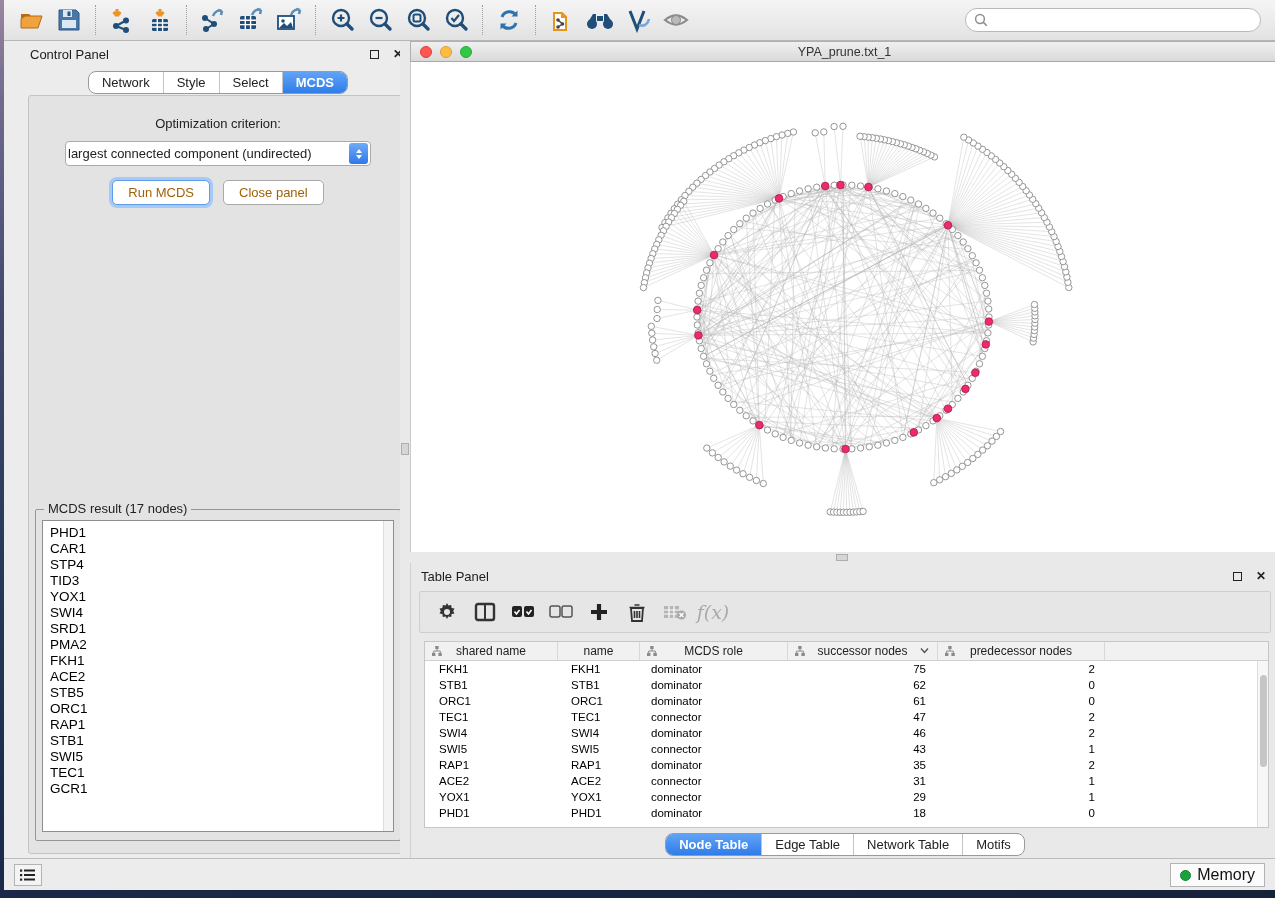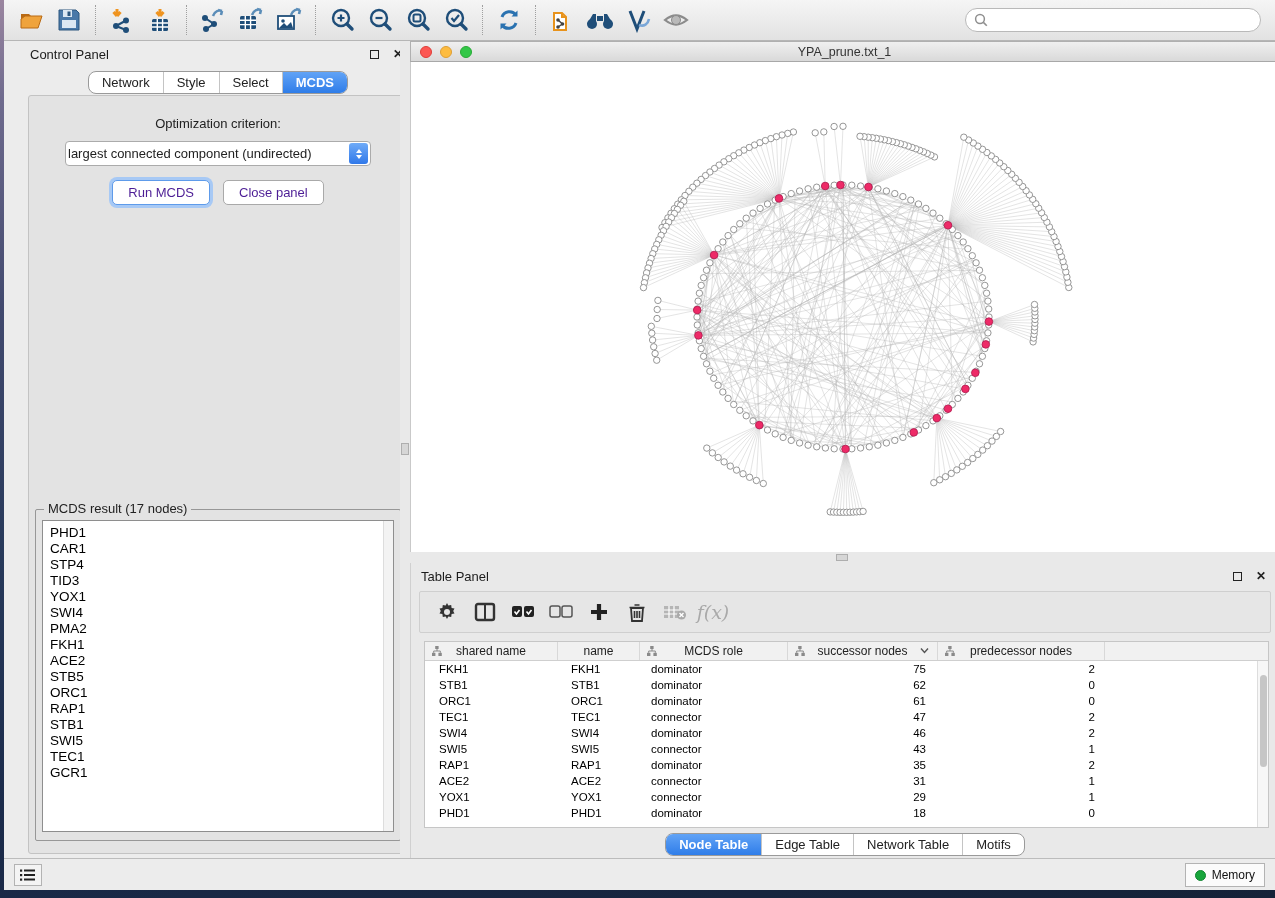--- a/index.html
+++ b/index.html
@@ -39,21 +39,21 @@
     background:#e3e3e3; border:1px solid #c3c3c3; border-radius:3px; }
   .opt-label { text-align:center; margin-top:20px; font-size:13px; }
   .dropdown { margin:10px 36px 0 36px; height:25px; background:#fff; border:1px solid #ababab; border-radius:4px;
     display:flex; align-items:center; position:relative; }
   .dropdown .dd-text { flex:1; padding:0 2px; font-size:13px; white-space:nowrap; }
   .dd-step { width:19px; height:21px; margin-right:2px; border-radius:3px;
     background:linear-gradient(#6fabf8,#3078e9); display:flex; flex-direction:column; align-items:center; justify-content:center; gap:2px; }
   .tri-up { width:0; height:0; border-left:3.5px solid transparent; border-right:3.5px solid transparent; border-bottom:4px solid #fff; }
   .tri-dn { width:0; height:0; border-left:3.5px solid transparent; border-right:3.5px solid transparent; border-top:4px solid #fff; }
   .btnrow { display:flex; justify-content:center; gap:13px; margin-top:14px; }
-  .btn { background:#fff; border:1px solid #a9a9a9; border-radius:5px; padding:4px 15px; font-size:13px; color:#4c1d95; }
+  .btn { background:#fff; border:1px solid #a9a9a9; border-radius:5px; padding:4px 15px; font-size:13px; color:#a16207; }
   .btn.focus { border-color:#5e9bea; box-shadow:0 0 0 3px #a7c9f5; }
 
   .mcds-box { position:absolute; left:6px; right:6px; top:413px; bottom:12px;
     border:1px solid #979797; border-radius:2px; }
   .mcds-box .legend { position:absolute; top:-9px; left:8px; background:#e3e3e3; padding:0 4px; font-size:13px; }
   .mcds-list { position:absolute; left:6px; right:6px; top:10px; bottom:8px; background:#fff; border:1px solid #8e8e8e; overflow:hidden; }
   .mcds-list ul { list-style:none; padding:4px 0 0 7px; }
   .mcds-list li { font-size:13.5px; line-height:16px; color:#000; }
   .mcds-scroll { position:absolute; right:0; top:0; bottom:0; width:10px; background:#f3f3f3; border-left:1px solid #ddd; }
 
@@ -92,21 +92,21 @@
   .td.r { text-align:right; }
   .tscroll { position:absolute; right:0; top:19px; bottom:0; width:11px; background:#f7f7f7; border-left:1px solid #ddd; }
   .tscroll .thumb { position:absolute; left:1.5px; width:7px; top:14px; height:92px; background:#c6c6c6; border-radius:4px; }
   .tp-tabs { position:absolute; left:0; right:0; top:270px; display:flex; justify-content:center; }
 
   
   .statusbar { position:absolute; left:0; top:858px; width:100%; height:32px; background:#ececec; border-top:1px solid #bcbcbc; }
   .liststack { position:absolute; left:10px; top:5px; width:28px; height:22px; background:#f4f4f4; border:1px solid #b3b3b3;
     display:flex; align-items:center; justify-content:center; }
   .memory { position:absolute; right:10px; top:4px; height:24px; background:#fbfbfb; border:1px solid #b3b3b3;
-    display:flex; align-items:center; gap:6px; padding:0 9px; font-size:12px; color:#111; }
+    display:flex; align-items:center; gap:6px; padding:0 9px; font-size:16px; color:#111; }
   .memdot { width:11px; height:11px; border-radius:50%; background:#17a53b; border:1px solid #108430; }
 
   svg.ic { display:block; }
 </style>
 </head>
 <body>
 
 <div class="app">
 
   <div class="toolbar">
@@ -286,20 +286,21 @@
       <div class="mcds-box">
         <span class="legend">MCDS result (17 nodes)</span>
         <div class="mcds-list">
           <ul id="mcds-items">
               <li>PHD1</li>
               <li>CAR1</li>
               <li>STP4</li>
               <li>TID3</li>
               <li>YOX1</li>
               <li>SWI4</li>
+              <li>SRD1</li>
               <li>PMA2</li>
               <li>FKH1</li>
               <li>ACE2</li>
               <li>STB5</li>
               <li>ORC1</li>
               <li>RAP1</li>
               <li>STB1</li>
               <li>SWI5</li>
               <li>TEC1</li>
               <li>GCR1</li>

